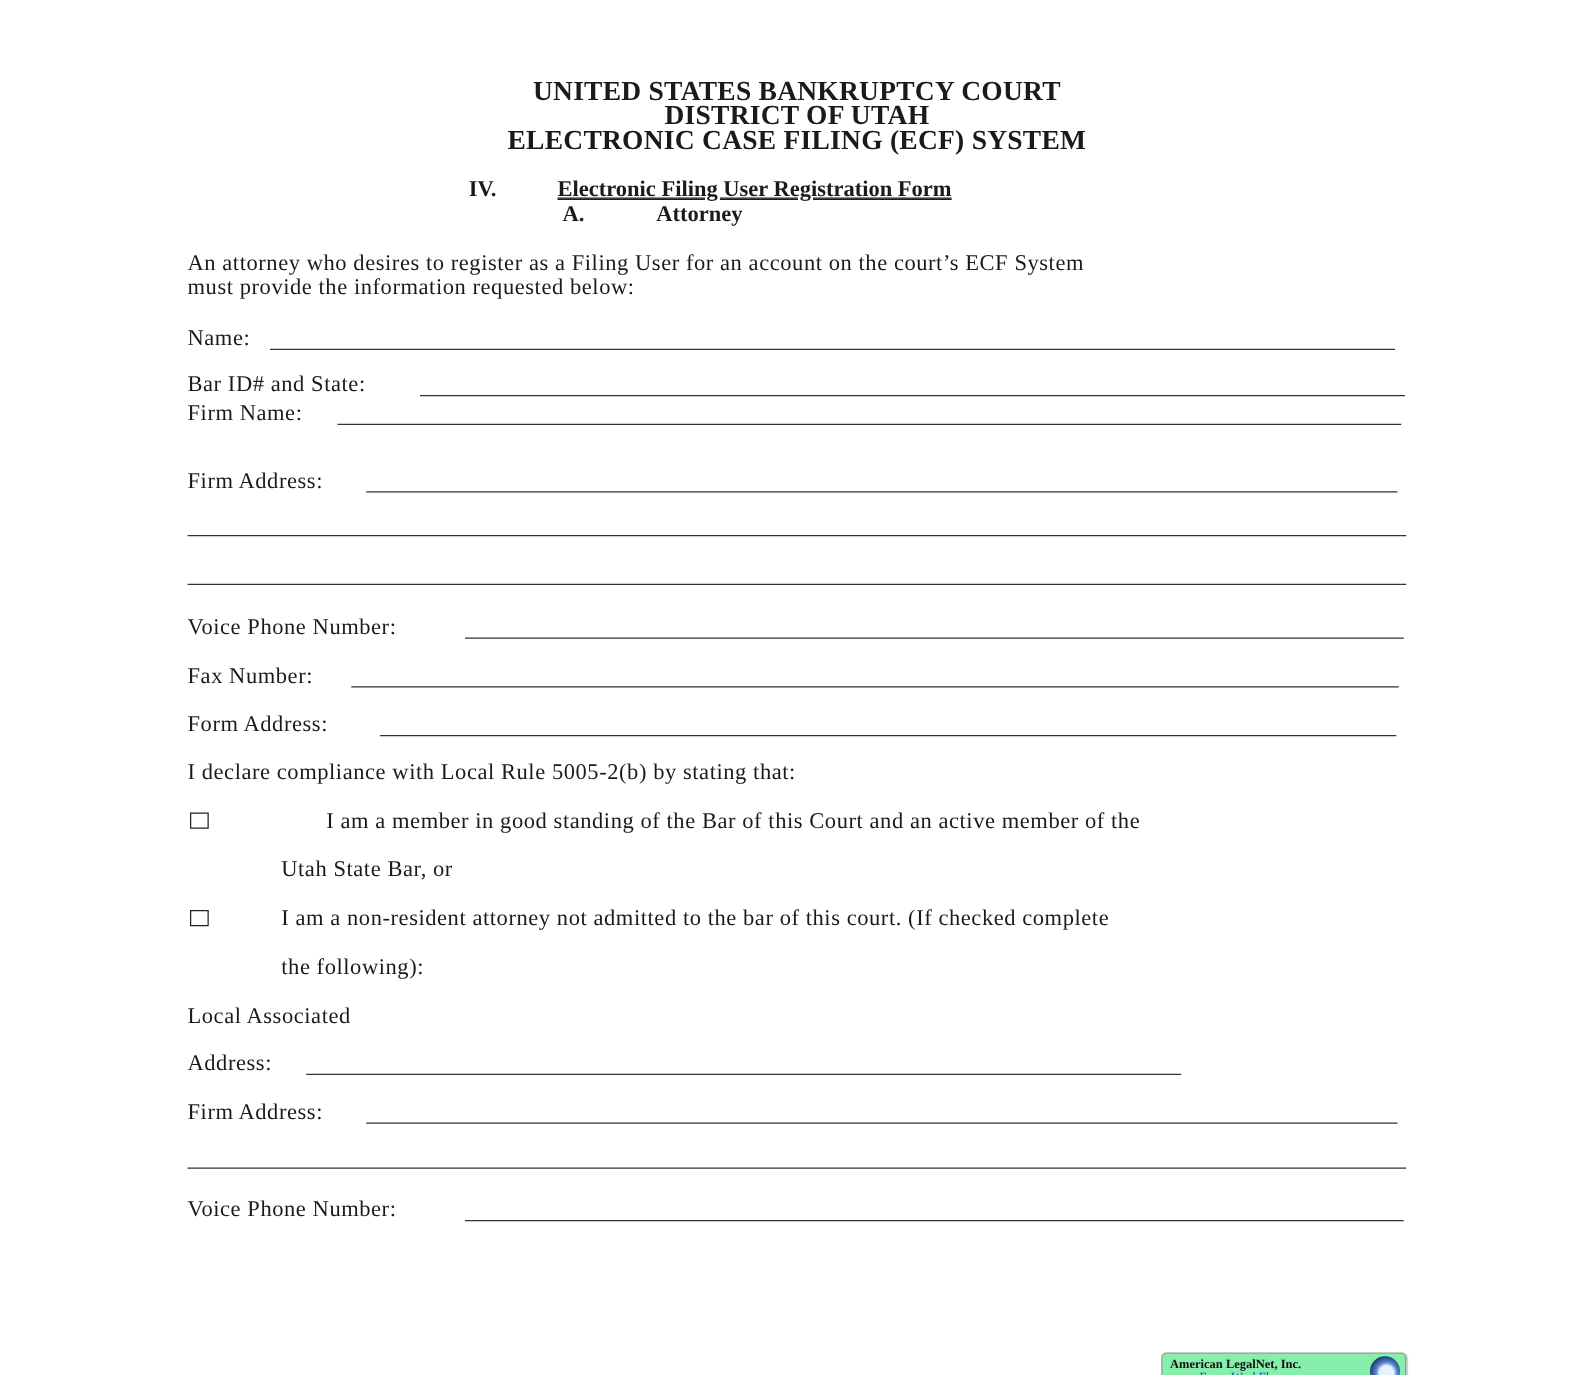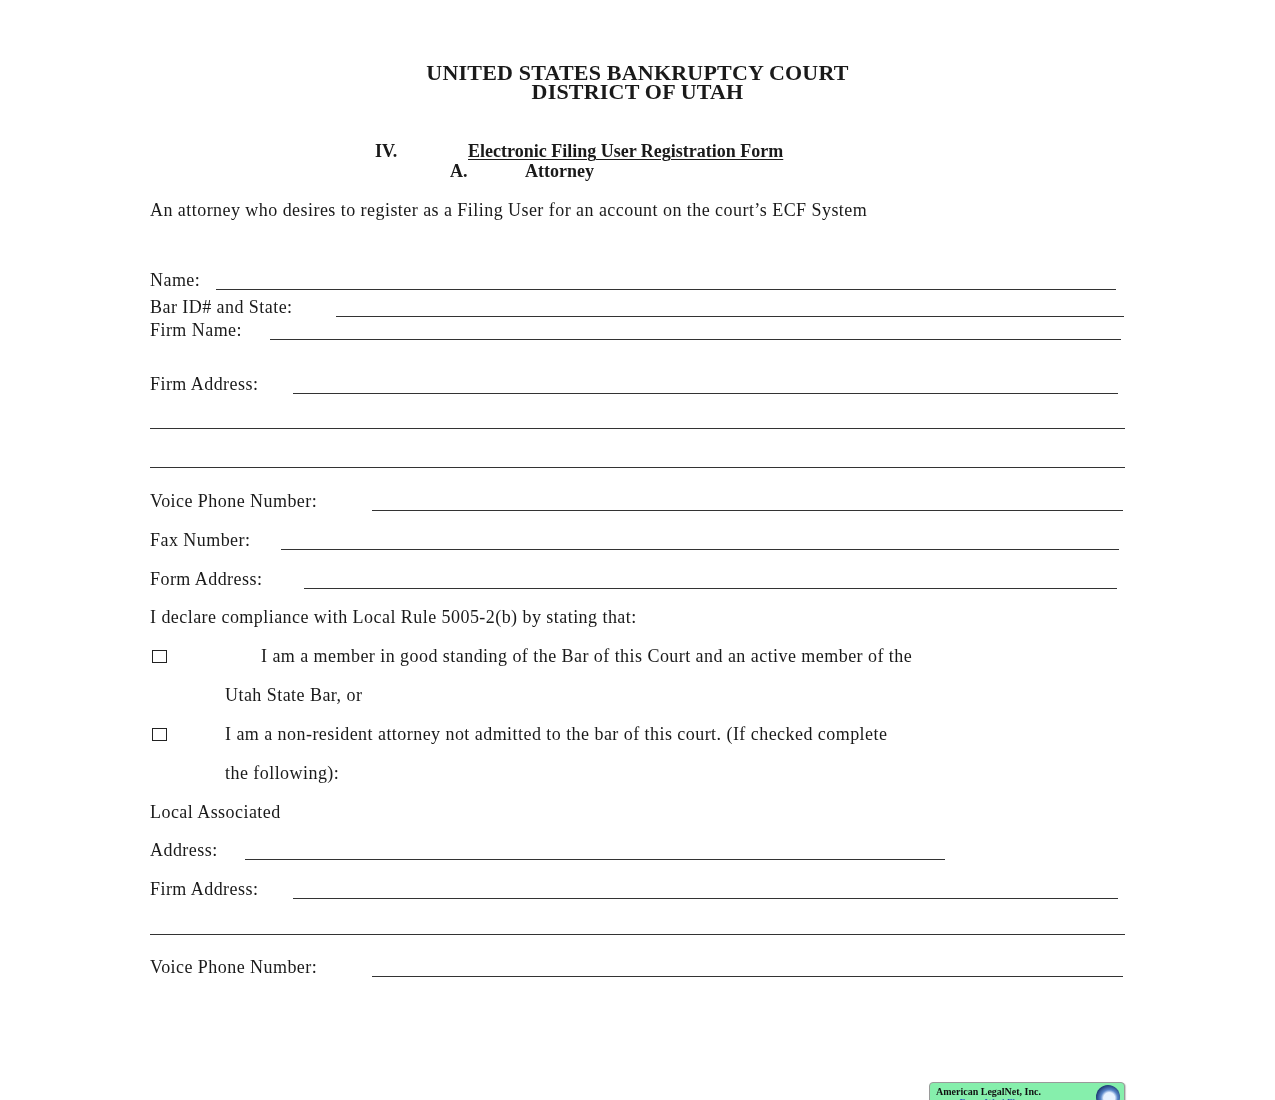--- a/index.html
+++ b/index.html
@@ -27,29 +27,31 @@
   .badge .logo { position: absolute; right: 4px; top: 2px; width: 24px; height: 24px; border-radius: 50%;
                  background: radial-gradient(circle at 55% 55%, #e8f1ff 0 30%, #5a86c9 45%, #1e3e78 70%, #0d1f44 100%); }
 </style>
 </head>
 <body>
 
 <div class="page">
 
   <div class="hdr" style="top:63px;">UNITED STATES BANKRUPTCY COURT</div>
   <div class="hdr" style="top:82px;">DISTRICT OF UTAH</div>
+  <div class="hdr" style="top:102px;">ELECTRONIC CASE FILING (ECF) SYSTEM</div>
 
   <div class="sec" style="left:375px; top:141px;">IV.</div>
-  <div class="sec" style="left:468px; top:141px;"><u>Electronic Filing User Registration Form</u></div>
+  <div class="sec" style="left:446px; top:141px;text-decoration:underline;"><u>Electronic Filing User Registration Form</u></div>
   <div class="sec" style="left:450px; top:161px;">A.</div>
   <div class="sec" style="left:525px; top:161px;">Attorney</div>
 
   <div class="txt" style="left:150px; top:200px;">An attorney who desires to register as a Filing User for an account on the court’s ECF System</div>
+  <div class="txt" style="left:150px; top:219px;">must provide the information requested below:</div>
 
-  <div class="field" style="top:270px; width:970px;">
+  <div class="field" style="top:260px; width:970px;">
     <span class="lbl">Name:</span>
     <span class="line" style="left:66px; width:900px;"></span>
   </div>
 
   <div class="field" style="top:297px; width:976px;">
     <span class="lbl">Bar ID# and State:</span>
     <span class="line" style="left:186px; width:788px;"></span>
   </div>
 
   <div class="field" style="top:320px; width:973px;">

